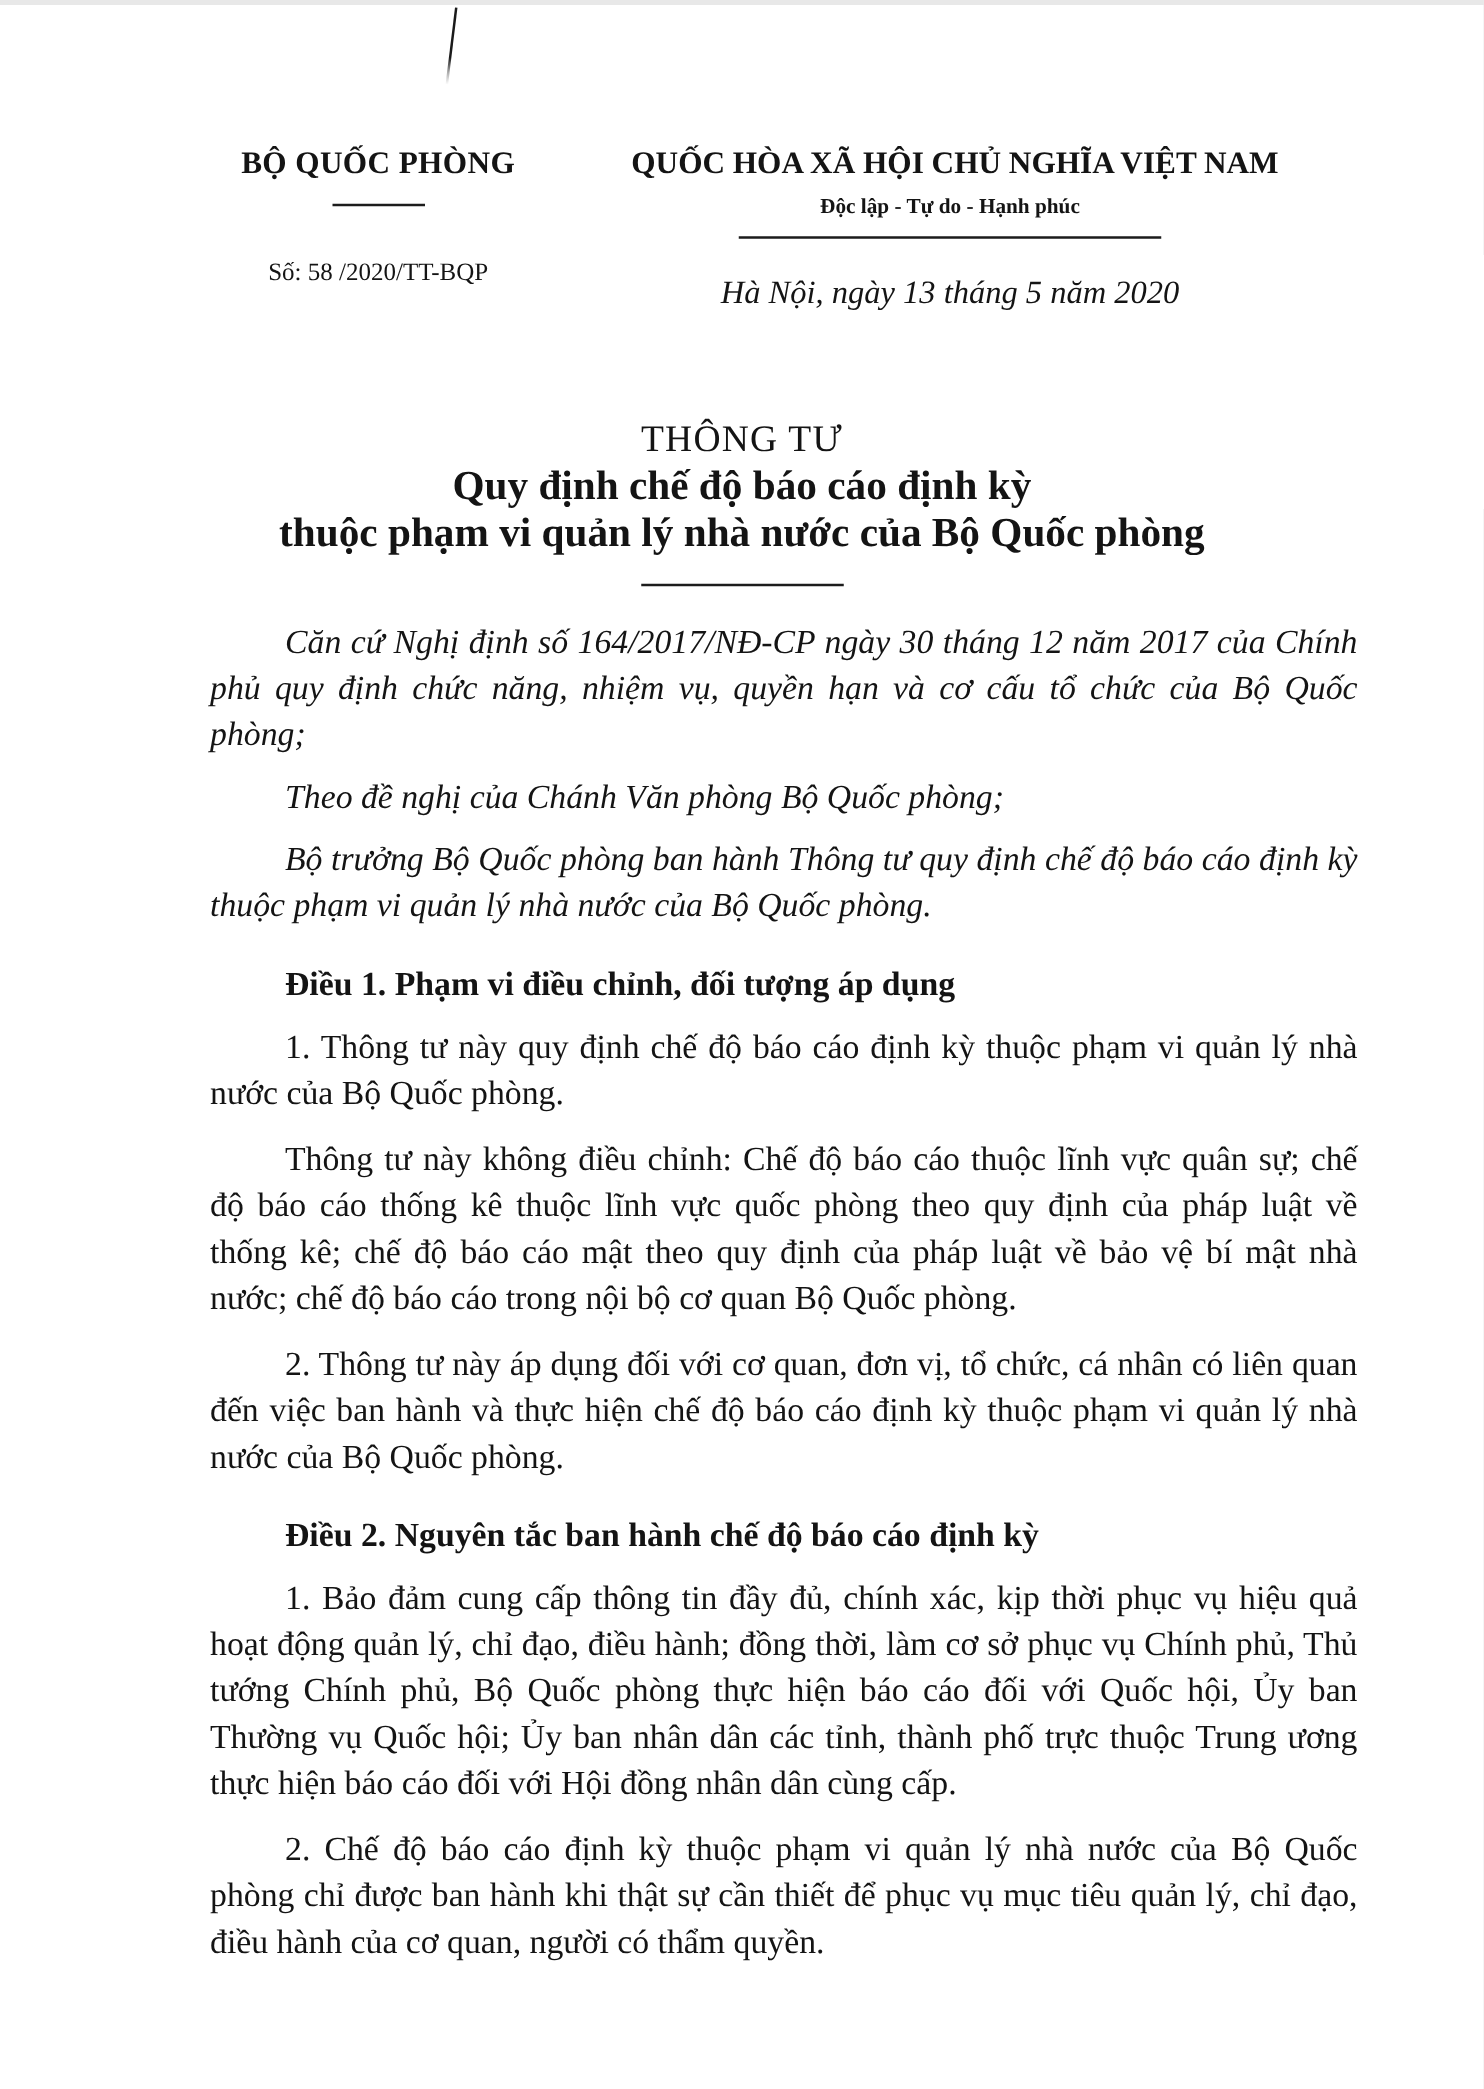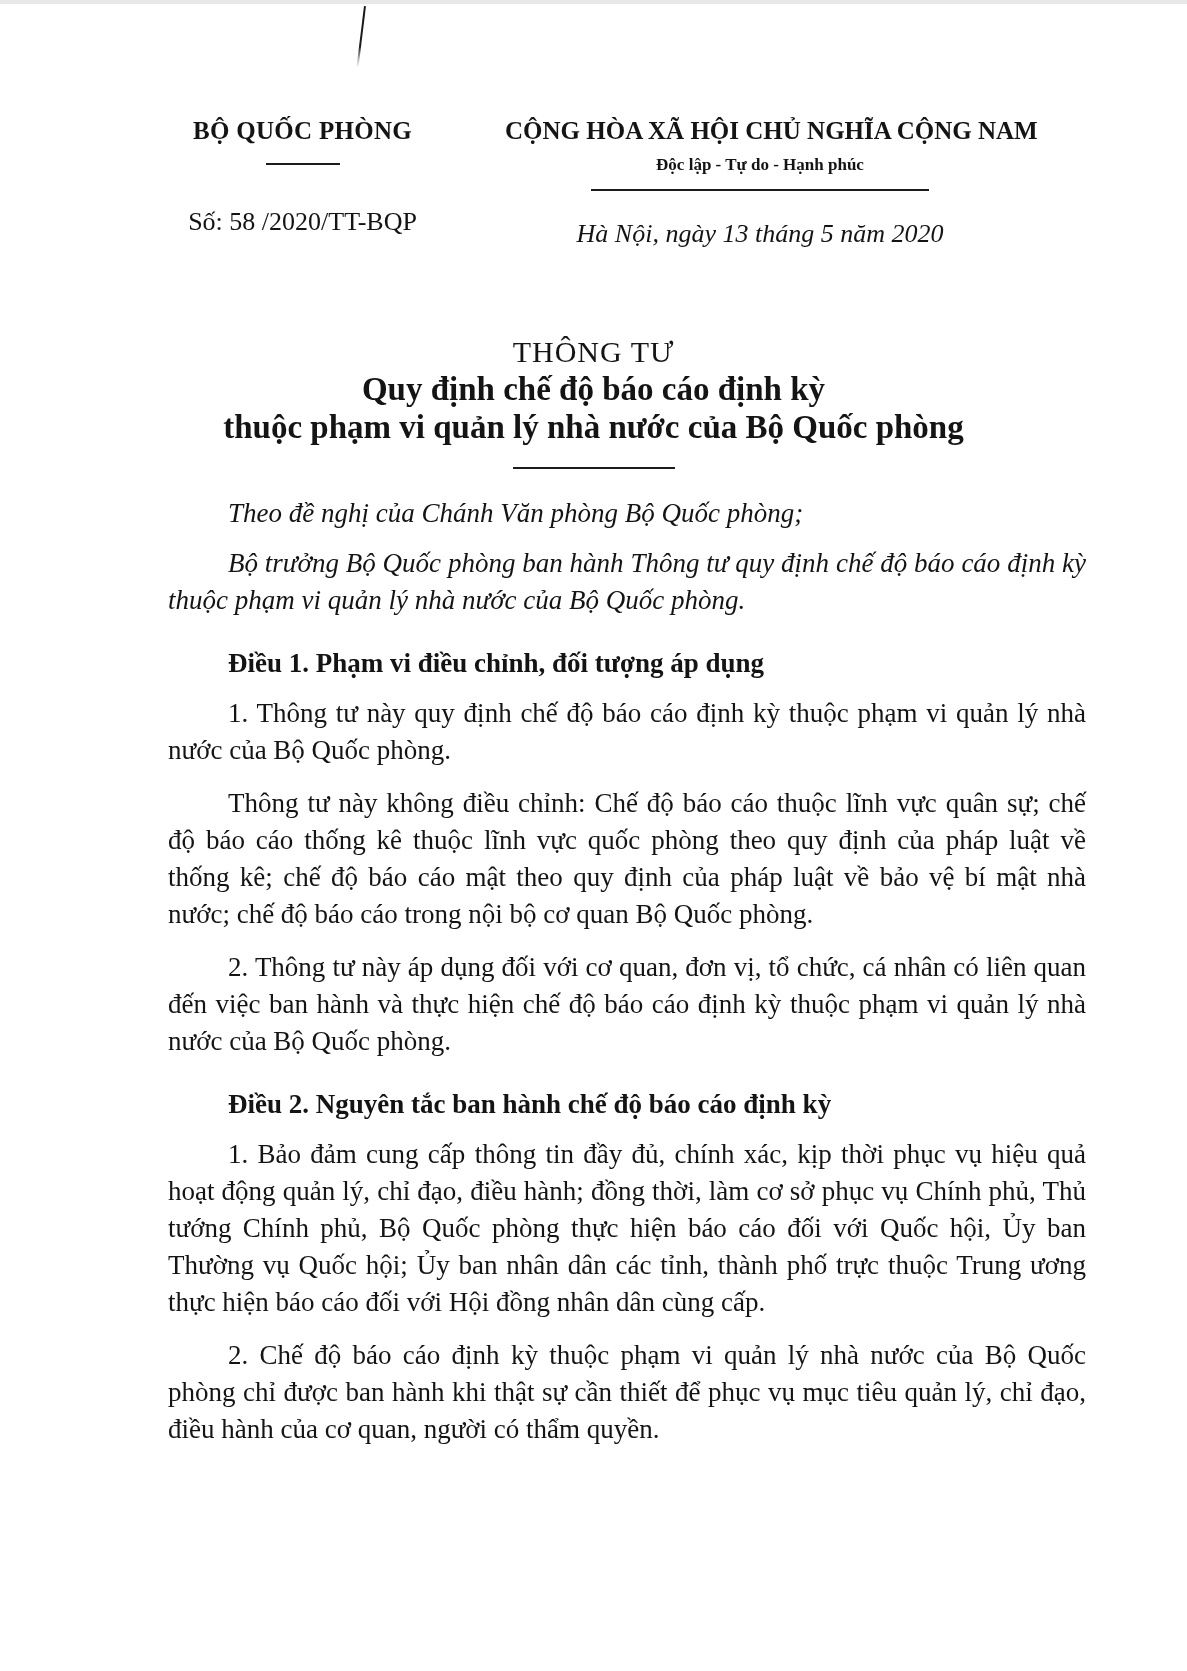--- a/index.html
+++ b/index.html
@@ -48,21 +48,21 @@
     line-height: 30px;
     letter-spacing: 0.3px;
     white-space: nowrap;
   }
   .org-rule {
     width: 74px;
     border-top: 2px solid #1c1c1c;
     margin: 17px auto 0;
   }
   .doc-number {
-    font-size: 26px;
+    font-size: 20px;
     margin-top: 42px;
     white-space: nowrap;
   }
   .country-name {
     font-weight: bold;
     font-size: 25px;
     line-height: 30px;
     white-space: nowrap;
   }
   .motto {
@@ -138,37 +138,38 @@
 
   <div class="scan-artifact"></div>
 
   <div class="header">
     <div class="h-left">
       <div class="org-name">BỘ QUỐC PHÒNG</div>
       <div class="org-rule"></div>
       <div class="doc-number">Số: 58 /2020/TT-BQP</div>
     </div>
     <div class="h-right">
-      <div class="country-name">CỘNG HÒA XÃ HỘI CHỦ NGHĨA CỘNG NAM</div>
+      <div class="country-name">QUỐC HÒA XÃ HỘI CHỦ NGHĨA VIỆT NAM</div>
       <div class="motto">Độc lập - Tự do - Hạnh phúc</div>
       <div class="motto-rule"></div>
       <div class="place-date">Hà Nội, ngày 13 tháng 5 năm 2020</div>
     </div>
   </div>
 
   <div class="title-block">
     <div class="doc-type">THÔNG TƯ</div>
     <div class="subtitle">Quy định chế độ báo cáo định kỳ</div>
     <div class="subtitle">thuộc phạm vi quản lý nhà nước của Bộ Quốc phòng</div>
     <div class="title-rule"></div>
   </div>
 
   <div class="body-text">
 
     <div class="preamble">
+      <p>Căn cứ Nghị định số 164/2017/NĐ-CP ngày 30 tháng 12 năm 2017 của Chính phủ quy định chức năng, nhiệm vụ, quyền hạn và cơ cấu tổ chức của Bộ Quốc phòng;</p>
       <p>Theo đề nghị của Chánh Văn phòng Bộ Quốc phòng;</p>
       <p>Bộ trưởng Bộ Quốc phòng ban hành Thông tư quy định chế độ báo cáo định kỳ thuộc phạm vi quản lý nhà nước của Bộ Quốc phòng.</p>
     </div>
 
     <div class="article">
       <p class="article-heading">Điều 1. Phạm vi điều chỉnh, đối tượng áp dụng</p>
       <p class="article-para">1. Thông tư này quy định chế độ báo cáo định kỳ thuộc phạm vi quản lý nhà nước của Bộ Quốc phòng.</p>
       <p class="article-para">Thông tư này không điều chỉnh: Chế độ báo cáo thuộc lĩnh vực quân sự; chế độ báo cáo thống kê thuộc lĩnh vực quốc phòng theo quy định của pháp luật về thống kê; chế độ báo cáo mật theo quy định của pháp luật về bảo vệ bí mật nhà nước; chế độ báo cáo trong nội bộ cơ quan Bộ Quốc phòng.</p>
       <p class="article-para">2. Thông tư này áp dụng đối với cơ quan, đơn vị, tổ chức, cá nhân có liên quan đến việc ban hành và thực hiện chế độ báo cáo định kỳ thuộc phạm vi quản lý nhà nước của Bộ Quốc phòng.</p>
     </div>

